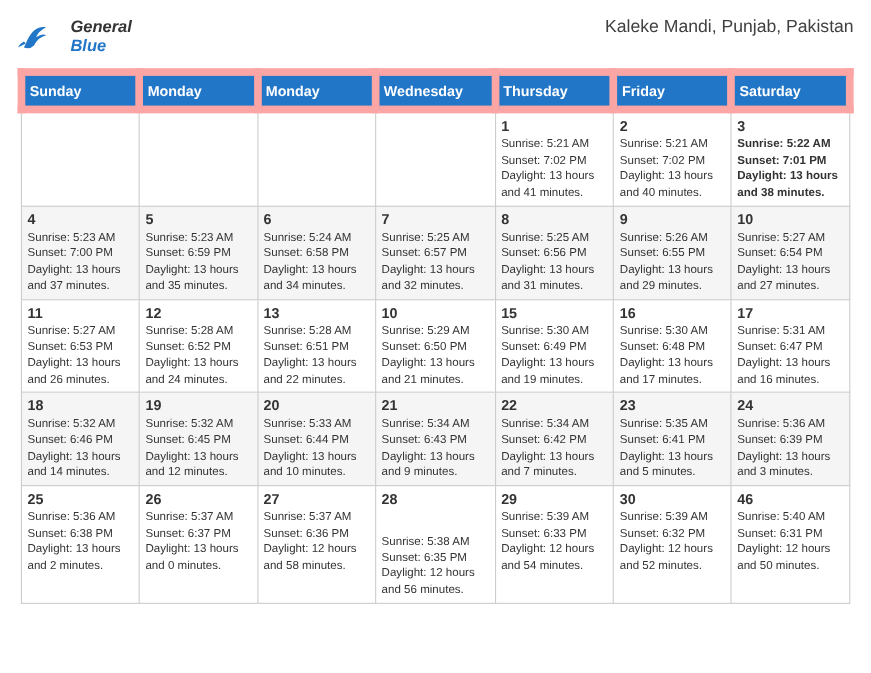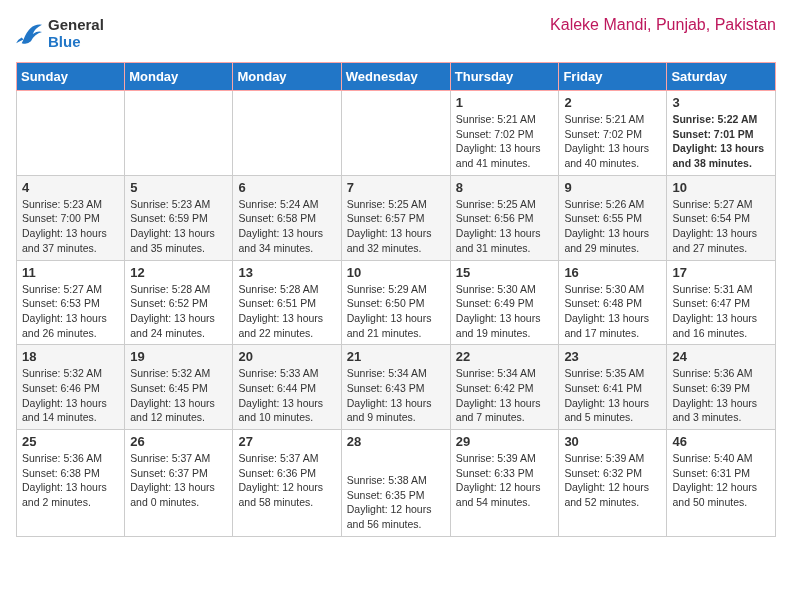--- a/index.html
+++ b/index.html
@@ -12,51 +12,52 @@
     }
     .header {
       display: flex;
       justify-content: space-between;
       align-items: flex-start;
       margin-bottom: 12px;
     }
     .logo {
       display: flex;
       align-items: center;
-      gap: 4px;
+      gap: 20px;
+      font-style: italic;
     }
     .logo-bird {
       width: 28px;
       height: 24px;
     }
     .title-block {
       text-align: right;
     }
     .main-title {
       font-size: 36px;
       font-weight: bold;
       color: #333;
     }
     .subtitle {
       font-size: 16px;
-      color: #be185d;
+      color: #404040;
     }
     table {
       width: 100%;
       border-collapse: collapse;
       font-size: 11px;
     }
     thead th {
       background-color: #2176c7;
       color: #fff;
       padding: 6px 4px;
       text-align: left;
       font-size: 13px;
       font-weight: bold;
-      border: 1px solid #fca5a5;
+      border: 7px solid #fca5a5;
     }
     tbody td {
       border: 1px solid #ccc;
       vertical-align: top;
       padding: 4px 5px;
       width: 110px;
       min-height: 80px;
     }
     tbody tr:nth-child(even) td {
       background-color: #f5f5f5;

